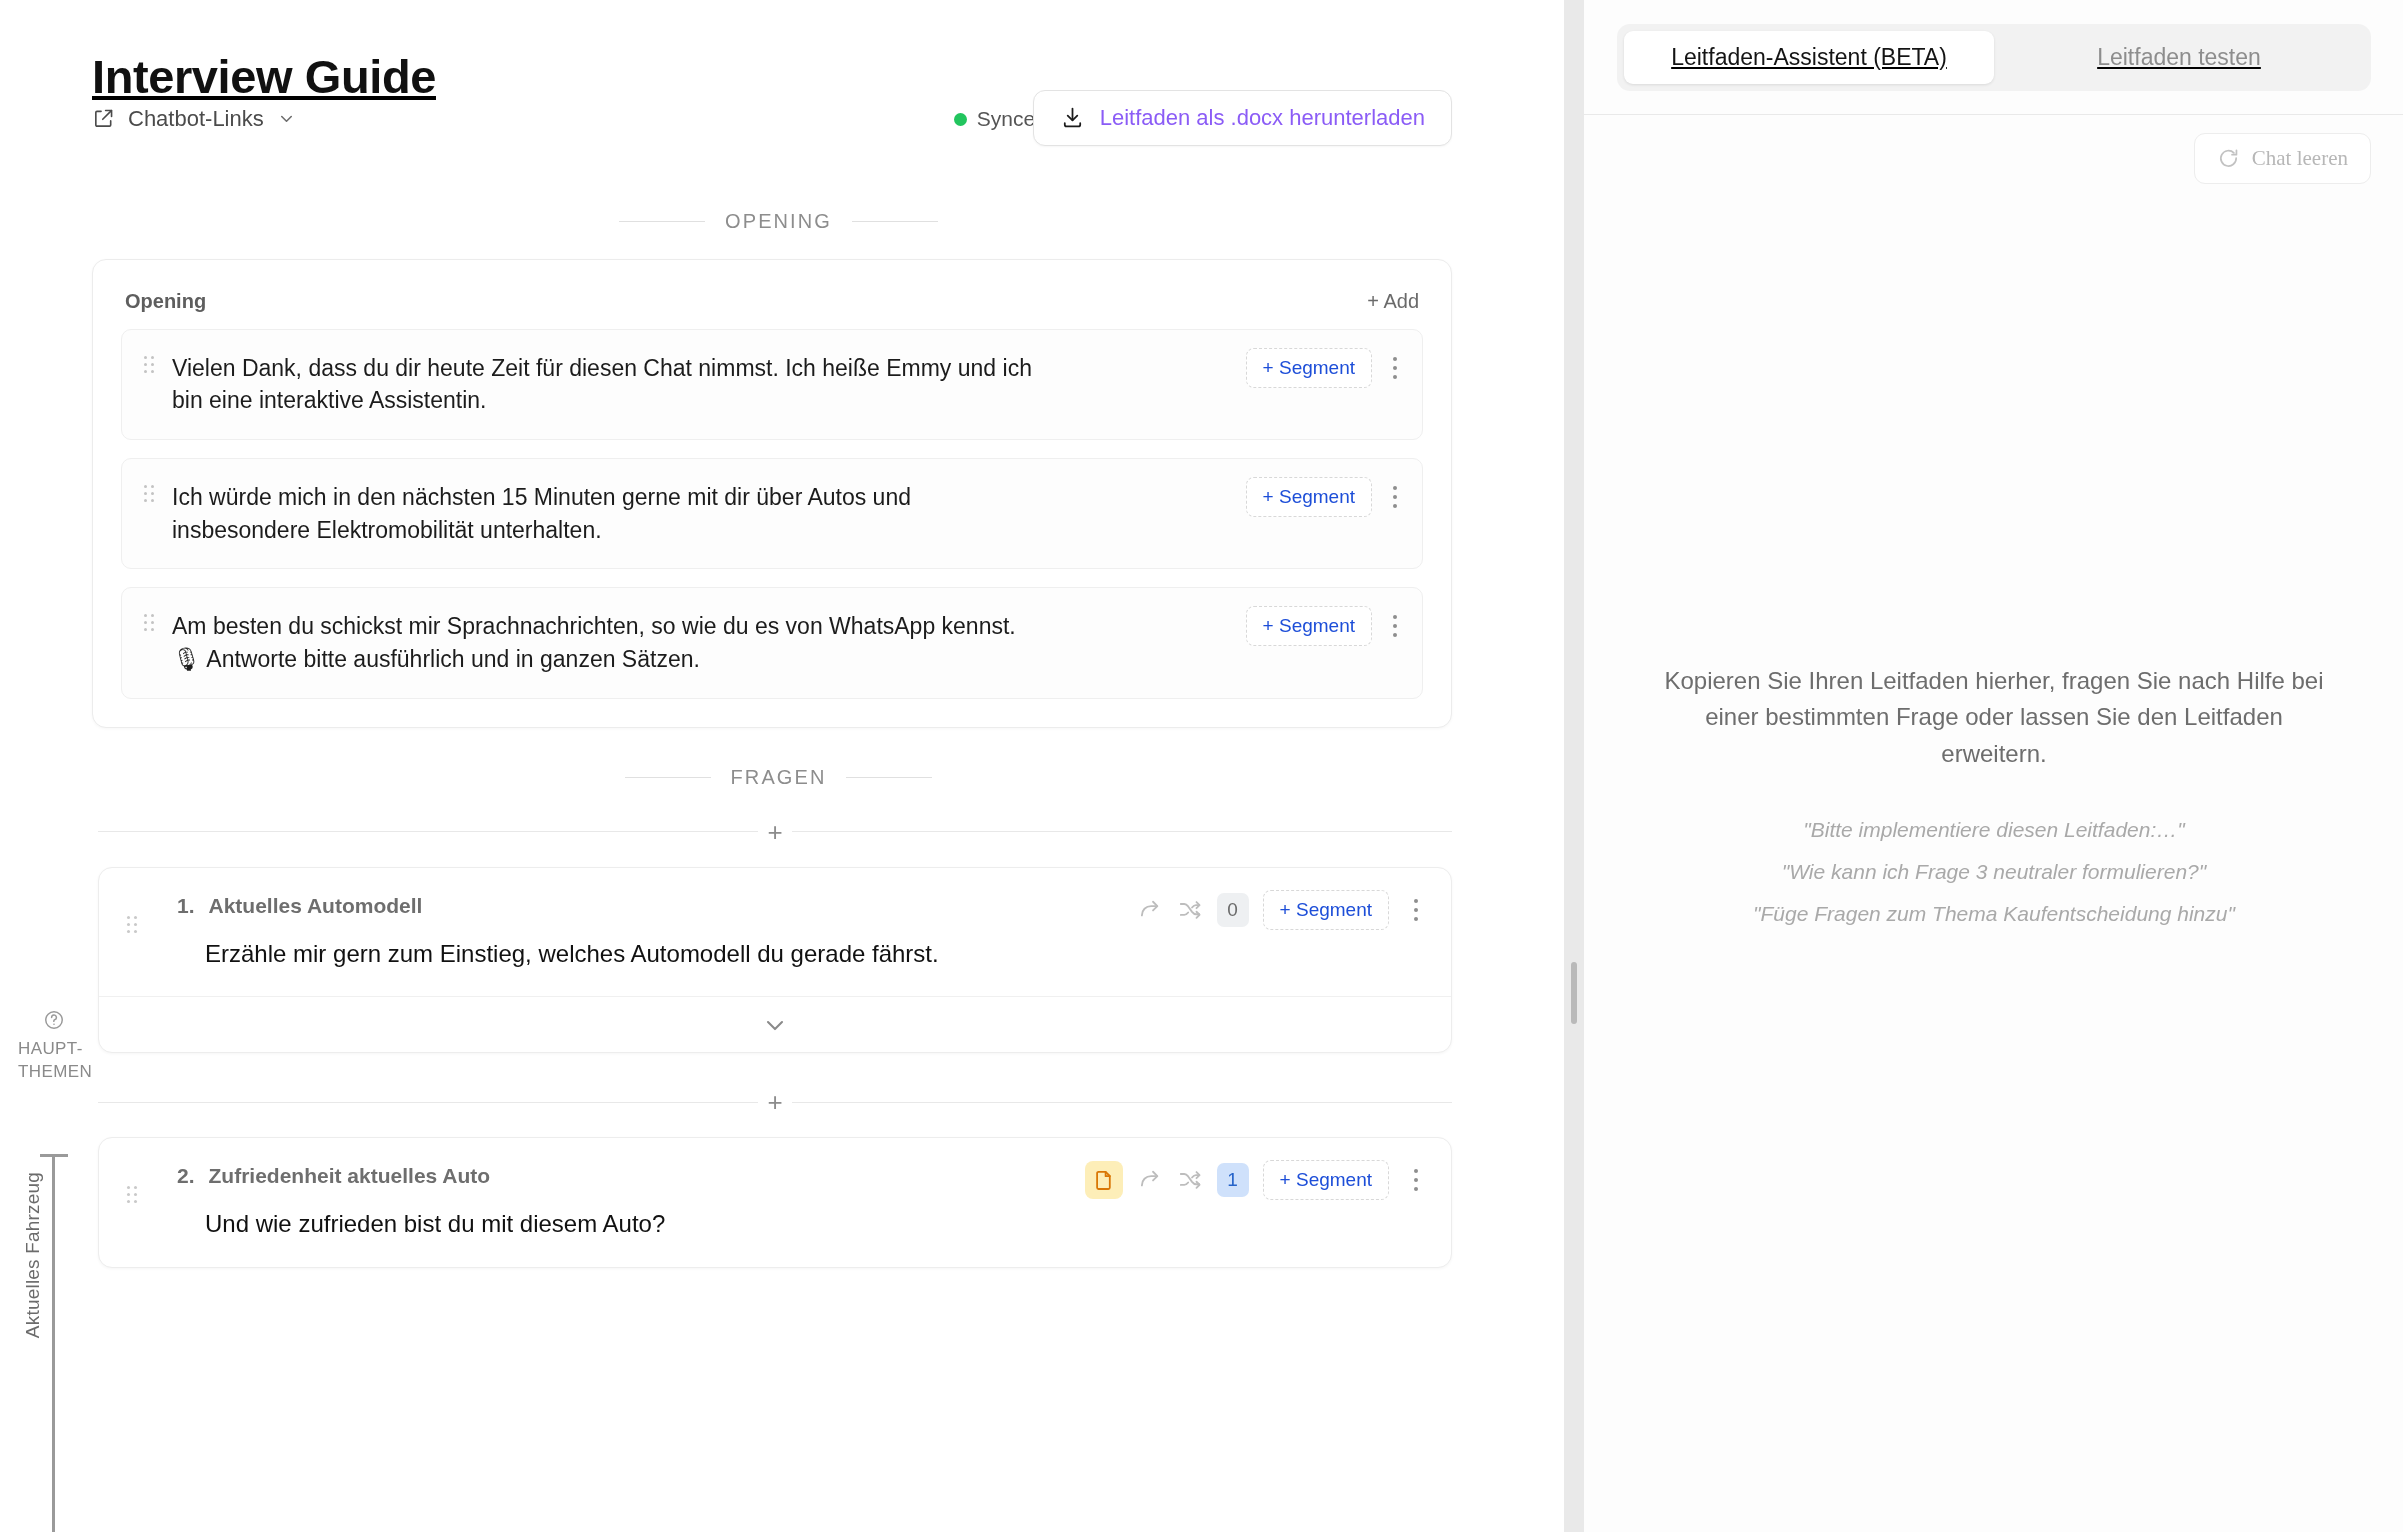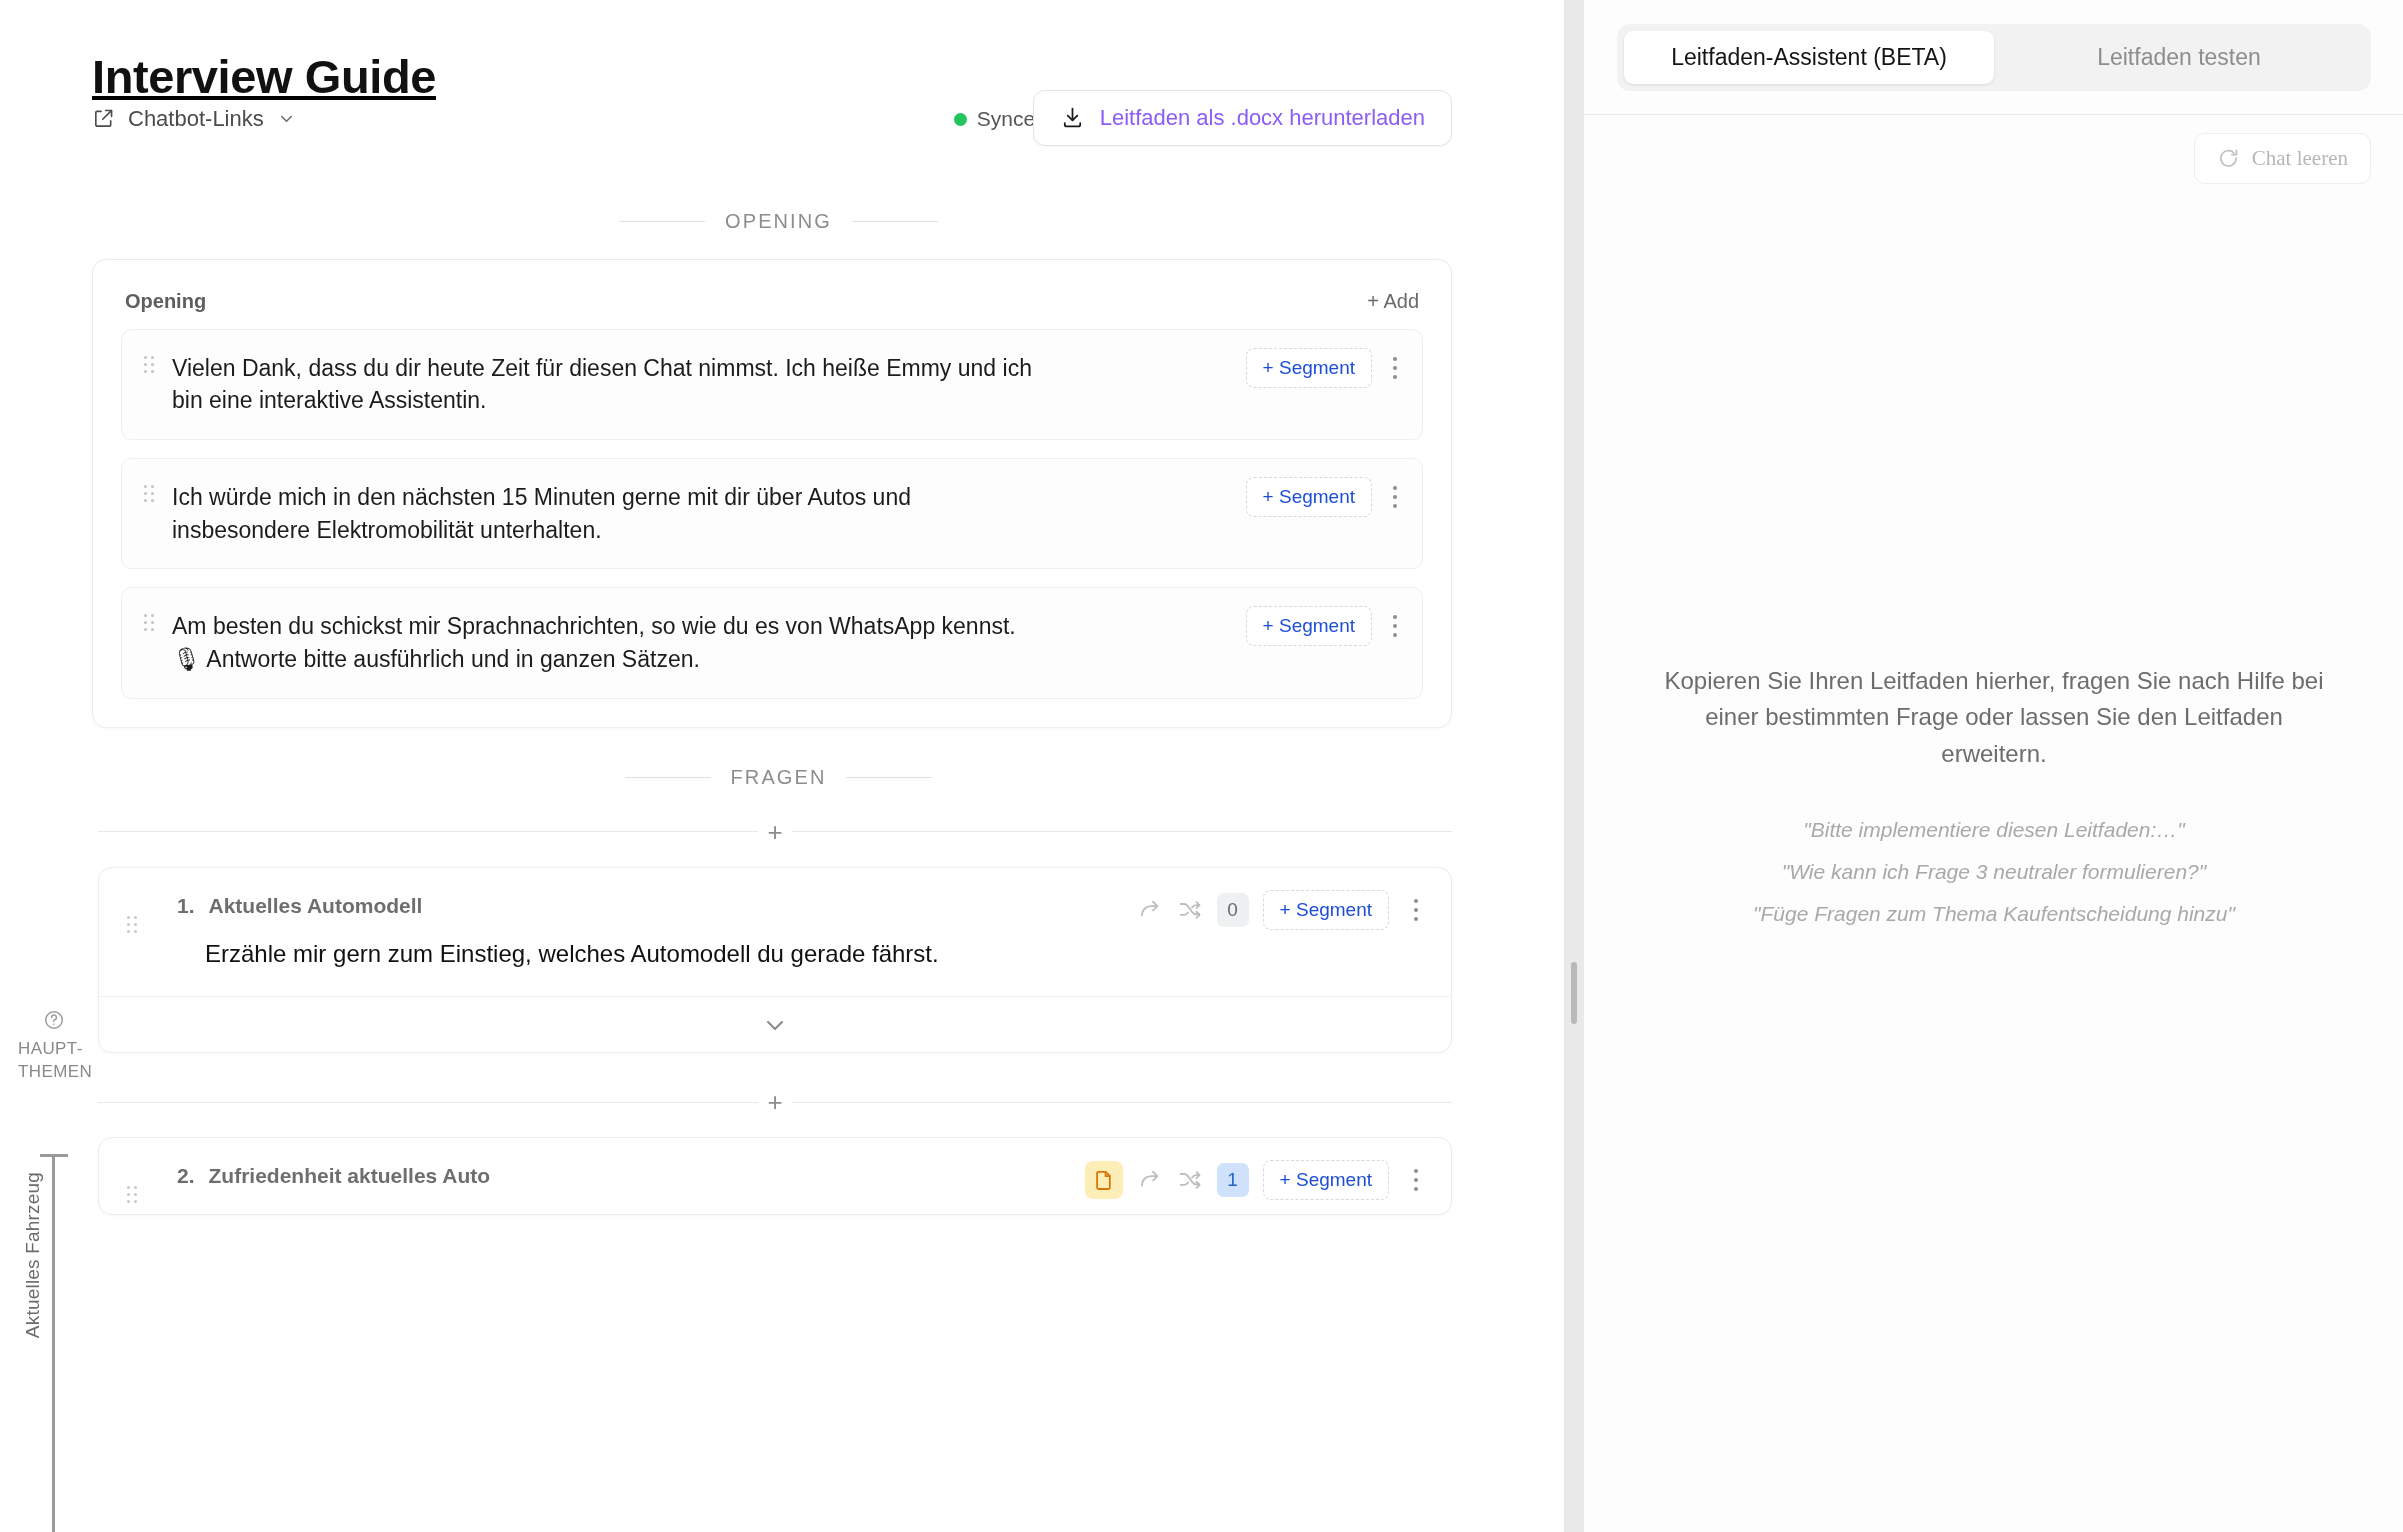--- a/index.html
+++ b/index.html
@@ -195,20 +195,21 @@
     position: relative;
   }
   .rp-tabs-wrap {
     height: 115px; display:flex; align-items:center; padding: 0 33px;
     border-bottom: 1px solid #e9e9e9;
     background: #fdfdfd;
   }
   .rp-tabs {
     display:flex; background:#f2f2f2; border-radius: 13px; padding: 7px;
     width: 100%;
+    text-decoration: underline;
   }
   .rp-tab {
     flex: 1; text-align:center; padding: 13px 10px;
     font-size: 23px; color:#8d8d8d; border-radius: 9px;
   }
   .rp-tab.active { background:#fff; color:#141414; box-shadow: 0 1px 3px rgba(0,0,0,0.10); }
 
   .rp-toolbar { height: 86px; display:flex; align-items:center; justify-content:flex-end; padding: 0 33px; font-family: Liberation Serif, serif; }
   .clear-btn {
     display:flex; align-items:center; gap: 12px;
@@ -458,20 +459,21 @@
               <i></i>
               <i></i>
               <i></i>
               <i></i>
               <i></i>
             </span>
           <div class="q-titleline">
             <span class="q-num">2.</span>
             <span class="q-name">Zufriedenheit aktuelles Auto</span>
           </div>
+          <div class="q-text">Und wie zufrieden bist du mit diesem Auto?</div>
 
           <div class="q-actions">
             <span class="doc-chip">
               <svg width="24" height="24" viewBox="0 0 24 24" fill="none" stroke="#d97706" stroke-width="1.8" stroke-linecap="round" stroke-linejoin="round">
                 <path d="M6.5 3.8h7.1l4.2 4.2v11.6a1.4 1.4 0 0 1-1.4 1.4H6.5a1.4 1.4 0 0 1-1.4-1.4V5.2a1.4 1.4 0 0 1 1.4-1.4z"></path>
                 <polyline points="13.6,3.8 13.6,8.2 17.8,8.2"></polyline>
               </svg>
             </span>
             <span class="mini-icon">
               <svg width="26" height="26" viewBox="0 0 24 24" fill="none" stroke="#bdbdbd" stroke-width="1.7" stroke-linecap="round" stroke-linejoin="round">

